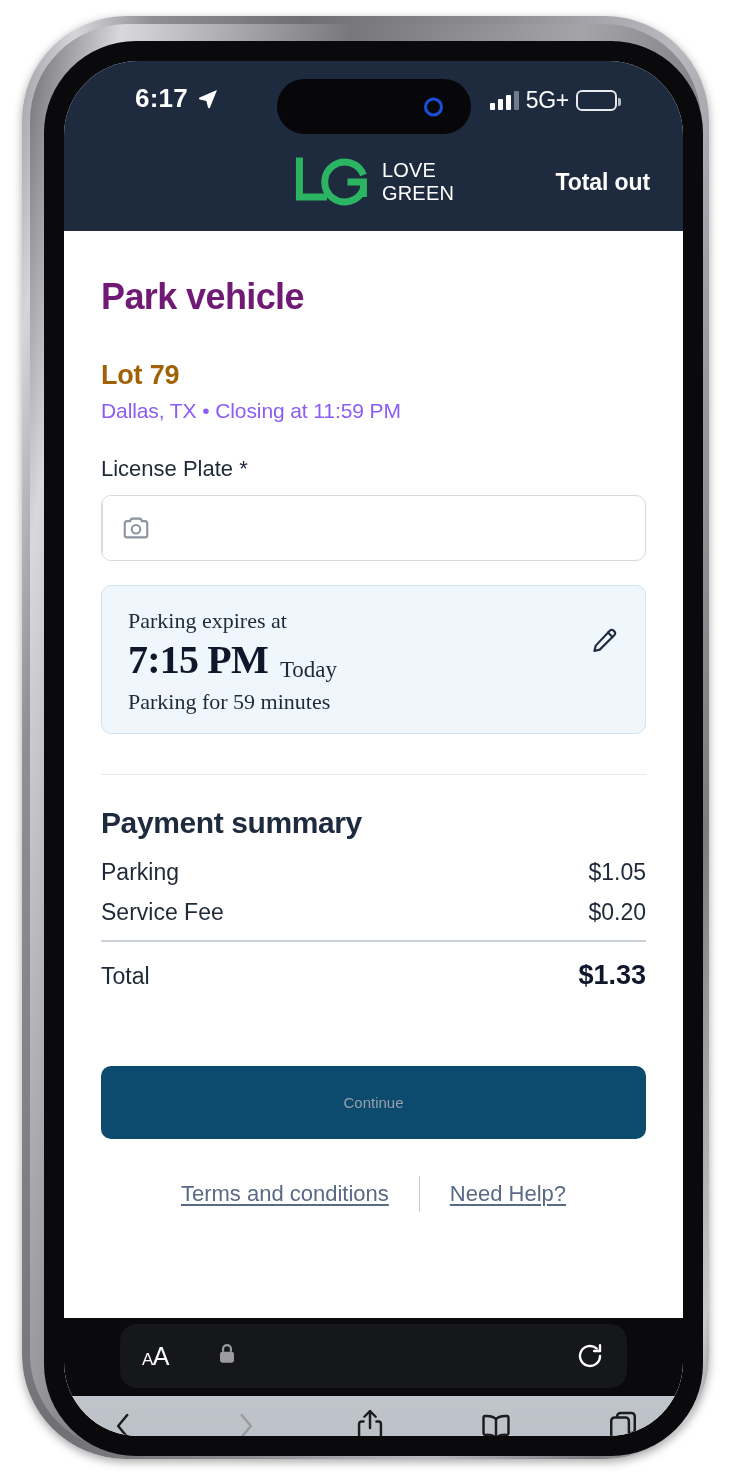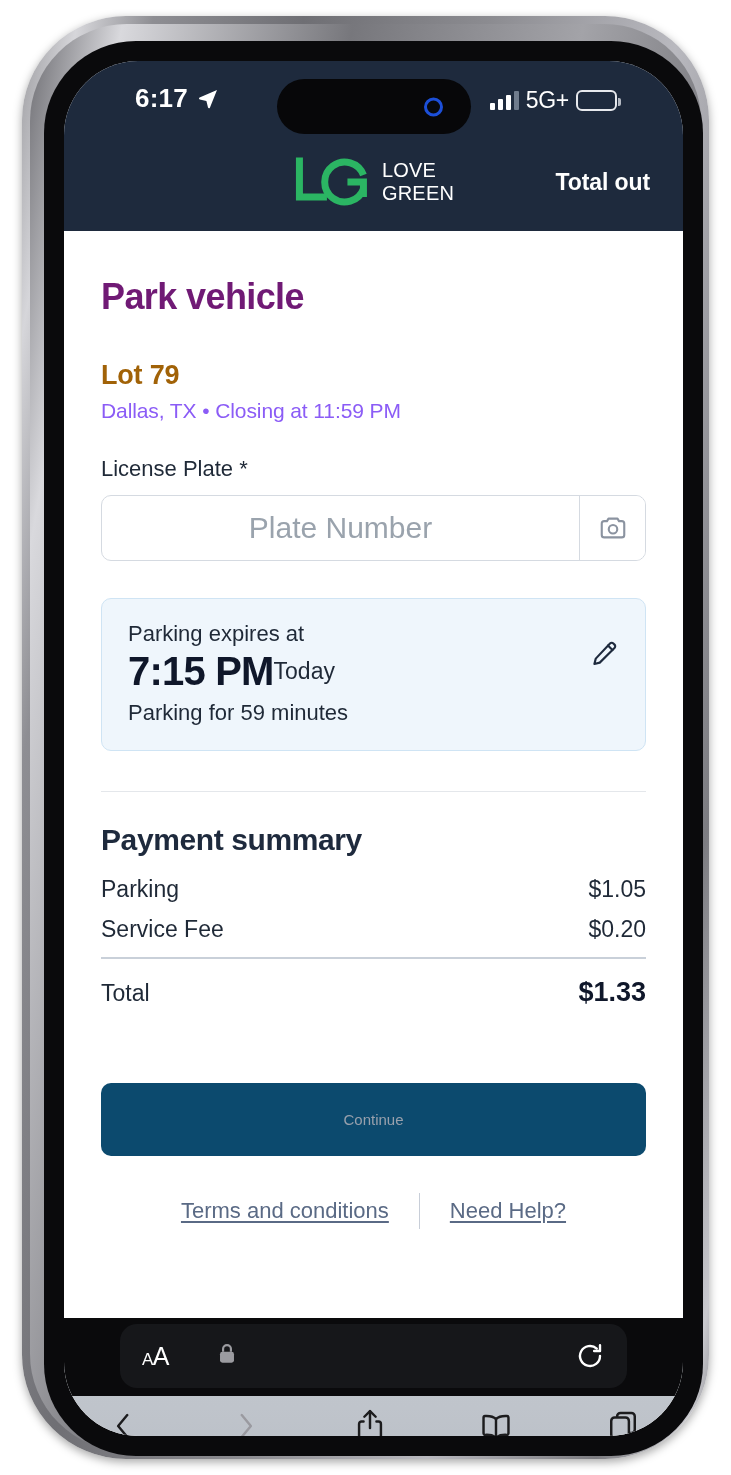--- a/index.html
+++ b/index.html
@@ -166,28 +166,29 @@
   }
   .plate-input::placeholder { color: #9aa3ad; }
   .cam-btn {
     width: 66px; border: 0; border-left: 1px solid #d5dae1;
     background: #fff; display: flex; align-items: center; justify-content: center;
     cursor: pointer;
   }
 
   .expiry-card {
     position: relative;
-    margin-top: 37px;
+    margin-top: 24px;
     background: #eff6fc;
     border: 1px solid #cfe4f4;
     border-radius: 10px;
-    padding: 22px 26px 24px;
+    padding: 22px 26px 18px;
+    font-family: Liberation Serif, serif;
   }
   .exp-top { color: #1f2937; font-size: 22px; }
-  .exp-mid { margin-top: 2px; display: flex; align-items: center; }
+  .exp-mid { margin-top: 2px; display: flex; align-items: flex-end; gap: 12px; }
   .exp-time { color: #0f172a; font-size: 40px; font-weight: 700; letter-spacing: -.8px; }
   .exp-day { color: #1f2937; font-size: 23px; }
   .exp-bot { margin-top: 6px; color: #1f2937; font-size: 22px; }
   .edit-btn {
     position: absolute; right: 22px; top: 36px;
     background: none; border: 0; cursor: pointer; padding: 4px;
   }
 
   .divider { margin-top: 40px; height: 1px; background: #e4e7eb; }
 
@@ -322,21 +323,20 @@
           </div>
 
           <div class="page">
             <h1 class="h1">Park vehicle</h1>
 
             <div class="lot-name">Lot 79</div>
             <div class="lot-sub">Dallas, TX • Closing at 11:59 PM</div>
 
             <div class="field-label">License Plate *</div>
             <div class="plate-row">
-              <input class="plate-input" type="text" placeholder="Plate Number" style="">
               <button class="cam-btn">
                 <svg width="30" height="30" viewBox="0 0 24 24" fill="none" stroke="#8b93a0" stroke-width="1.7">
                   <path d="M3 8.5a2 2 0 0 1 2-2h2.2l1.2-2h7.2l1.2 2H19a2 2 0 0 1 2 2v9a2 2 0 0 1-2 2H5a2 2 0 0 1-2-2z" stroke-linejoin="round"></path>
                   <circle cx="12" cy="13" r="3.4"></circle>
                 </svg>
               </button>
             </div>
 
             <div class="expiry-card">
               <div class="exp-top">Parking expires at</div>

